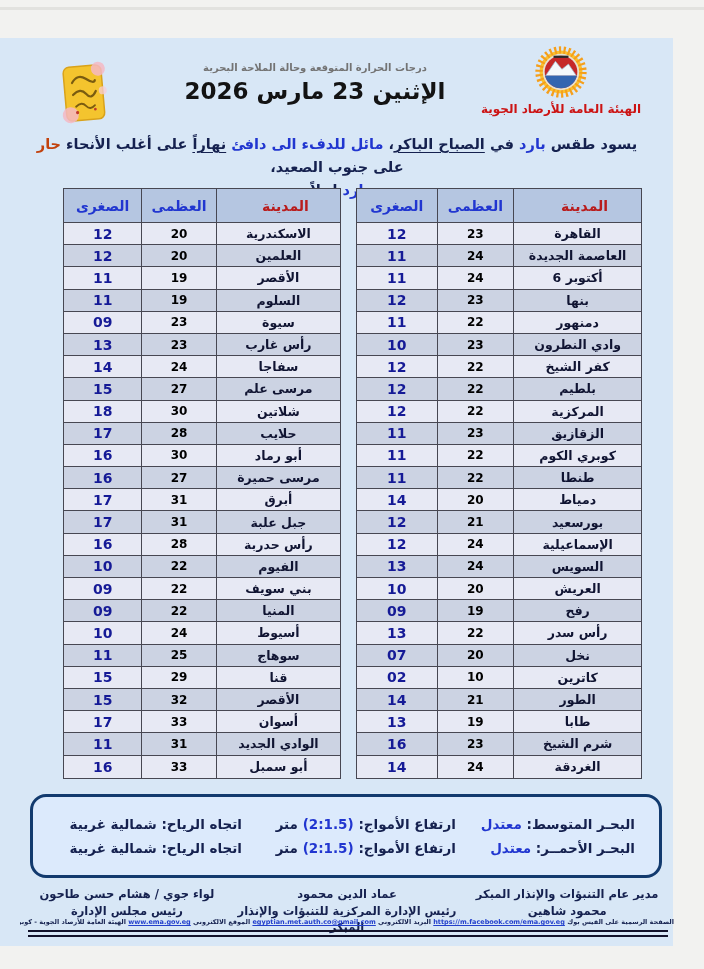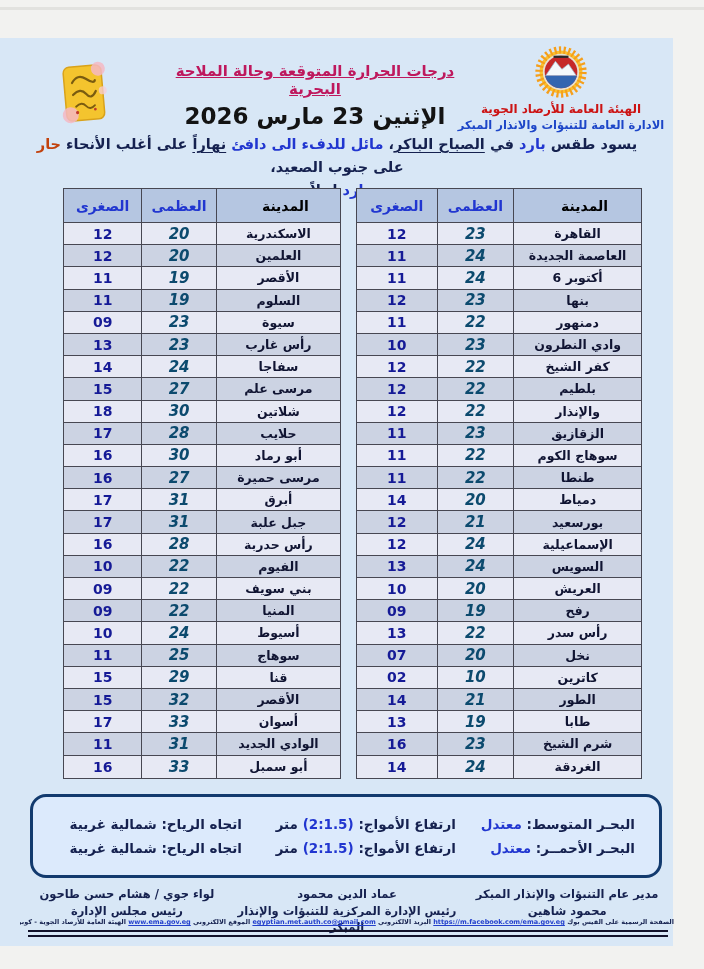--- a/index.html
+++ b/index.html
@@ -7,21 +7,21 @@
     width:704px;height:969px;position:relative;overflow:hidden;
     background:#f2f2f0;
     font-family:"DejaVu Sans",sans-serif;font-weight:bold;
   }
   .top-line{position:absolute;left:0;top:7px;width:704px;height:3px;background:#e2e2df;}
   .paper{position:absolute;left:0;top:38px;width:673px;height:908px;background:#d8e7f6;}
 
   
   .eid-sticker{position:absolute;left:60px;top:60px;width:48px;height:68px;transform:rotate(-5deg);}
   .header-center{position:absolute;left:150px;top:62px;width:330px;text-align:center;direction:rtl;}
-  .doc-title{font-size:15px;color:#be185d;text-decoration:underline;}
+  .doc-title{font-size:10px;color:#737373;}
   .doc-date{font-size:23px;color:#131313;margin-top:5px;}
   .header-right{position:absolute;right:34px;top:44px;width:218px;text-align:center;direction:rtl;}
   .logo-wrap{width:56px;height:56px;margin:0 auto 2px auto;}
   .agency-name{font-size:12px;color:#cc1414;line-height:1.3;}
   .agency-dept{font-size:11.5px;color:#1d46c8;line-height:1.3;}
 
   
   .intro{position:absolute;left:28px;top:133px;width:618px;text-align:center;direction:rtl;
          font-size:14.5px;line-height:1.6;}
   .seg-dark{color:#15214f;}
@@ -38,24 +38,24 @@
   .trow{display:flex;direction:rtl;height:22.2px;border-bottom:1px solid #474752;box-sizing:border-box;}
   .trow:last-child{border-bottom:none;}
   .trow.alt{background:#ccd3e3;}
   .tcell{box-sizing:border-box;display:flex;align-items:center;justify-content:center;
          border-left:1px solid #474752;overflow:hidden;white-space:nowrap;}
   .tcell:last-child{border-left:none;}
   .tcell.city{width:45%;}
   .tcell.max{width:27%;}
   .tcell.min{width:28%;}
   .th{font-size:14px;}
-  .th.city{color:#000000;padding-left:14px;}
+  .th.city{color:#b91c1c;padding-left:14px;}
   .th.max,.th.min{color:#2136d0;}
   .tbody .city{direction:ltr;font-size:12.5px;color:#101432;}
-  .tbody .max{font-size:15px;color:#0c4a6e;font-style:italic;}
+  .tbody .max{font-size:12px;color:#000000;}
   .tbody .min{font-size:14px;color:#151a96;}
 
   
   .sea-box{position:absolute;left:30px;top:794px;width:632px;height:84px;box-sizing:border-box;
            border:3px solid #123a6e;border-radius:16px;background:#dceafc;
            display:flex;flex-direction:column;justify-content:center;gap:8px;
            padding:6px 24px;direction:rtl;}
   .sea-row{display:flex;direction:rtl;align-items:center;font-size:13.5px;color:#15214f;}
   .sea-cell{white-space:nowrap;}
   .sea-cell.sea-name{width:31%;}
@@ -106,21 +106,20 @@
     <svg width="56" height="56" viewBox="0 0 60 60">
       <circle cx="30" cy="30" r="23" fill="#fbc02d" stroke="#f59f1b" stroke-width="9" stroke-dasharray="2.2 2.6"></circle>
       <circle cx="30" cy="30" r="19.5" fill="#e8e2d0"></circle>
       <circle cx="30" cy="30" r="17.5" fill="#c62828"></circle>
       <path d="M13.5 34 L24 18.5 L31 27 L38 21.5 L46.5 34 Z" fill="#f4f7fb" stroke="#9fb2c8" stroke-width="0.8"></path>
       <path d="M12.96 34 A17.5 17.5 0 0 0 47.04 34 L12.96 34 Z" fill="#3465b0"></path>
       <rect x="22" y="12.5" width="16" height="2.4" fill="#2a2a2a"></rect>
     </svg>
   </div>
   <div class="agency-name">الهيئة العامة للأرصاد الجوية</div>
-  <div class="agency-dept">الادارة العامة للتنبؤات والانذار المبكر</div>
 </div>
 
 <div class="intro">
   <div id="forecast-line1"><span class="seg-dark">يسود طقس </span><span class="seg-blue">بارد</span><span class="seg-dark"> في </span><span class="seg-underline">الصباح الباكر</span><span class="seg-dark">، </span><span class="seg-blue">مائل للدفء الى دافئ </span><span class="seg-underline">نهاراً</span><span class="seg-dark"> على أغلب الأنحاء </span><span class="seg-red">حار</span><span class="seg-dark"> على جنوب الصعيد،</span></div>
   <div id="forecast-line2"><span class="seg-blue">بارد </span><span class="seg-underline">ليـلاً</span><span class="seg-dark">.</span></div>
 </div>
 
 <div class="temp-table right">
   <div class="thead">
     <div class="tcell city th">المدينة</div>
@@ -162,31 +161,31 @@
         <div class="tcell city">كفر الشيخ</div>
         <div class="tcell max">22</div>
         <div class="tcell min">12</div>
       </div>
       <div class="trow alt">
         <div class="tcell city">بلطيم</div>
         <div class="tcell max">22</div>
         <div class="tcell min">12</div>
       </div>
       <div class="trow">
-        <div class="tcell city">والإنذار</div>
+        <div class="tcell city">المركزية</div>
         <div class="tcell max">22</div>
         <div class="tcell min">12</div>
       </div>
       <div class="trow alt">
         <div class="tcell city">الزقازيق</div>
         <div class="tcell max">23</div>
         <div class="tcell min">11</div>
       </div>
       <div class="trow">
-        <div class="tcell city">سوهاج الكوم</div>
+        <div class="tcell city">كوبري الكوم</div>
         <div class="tcell max">22</div>
         <div class="tcell min">11</div>
       </div>
       <div class="trow alt">
         <div class="tcell city">طنطا</div>
         <div class="tcell max">22</div>
         <div class="tcell min">11</div>
       </div>
       <div class="trow">
         <div class="tcell city">دمياط</div>

